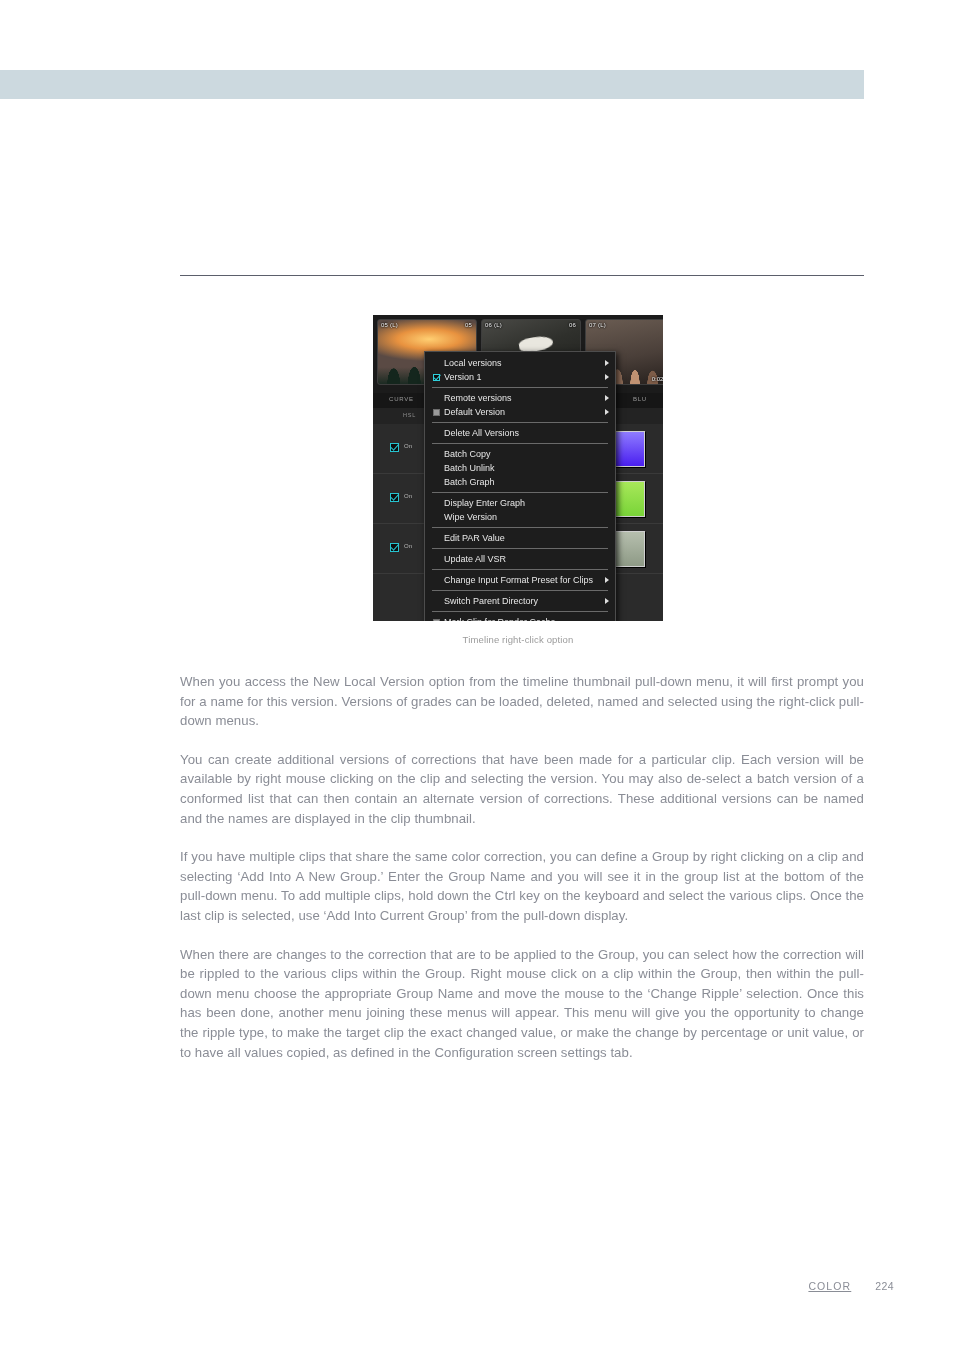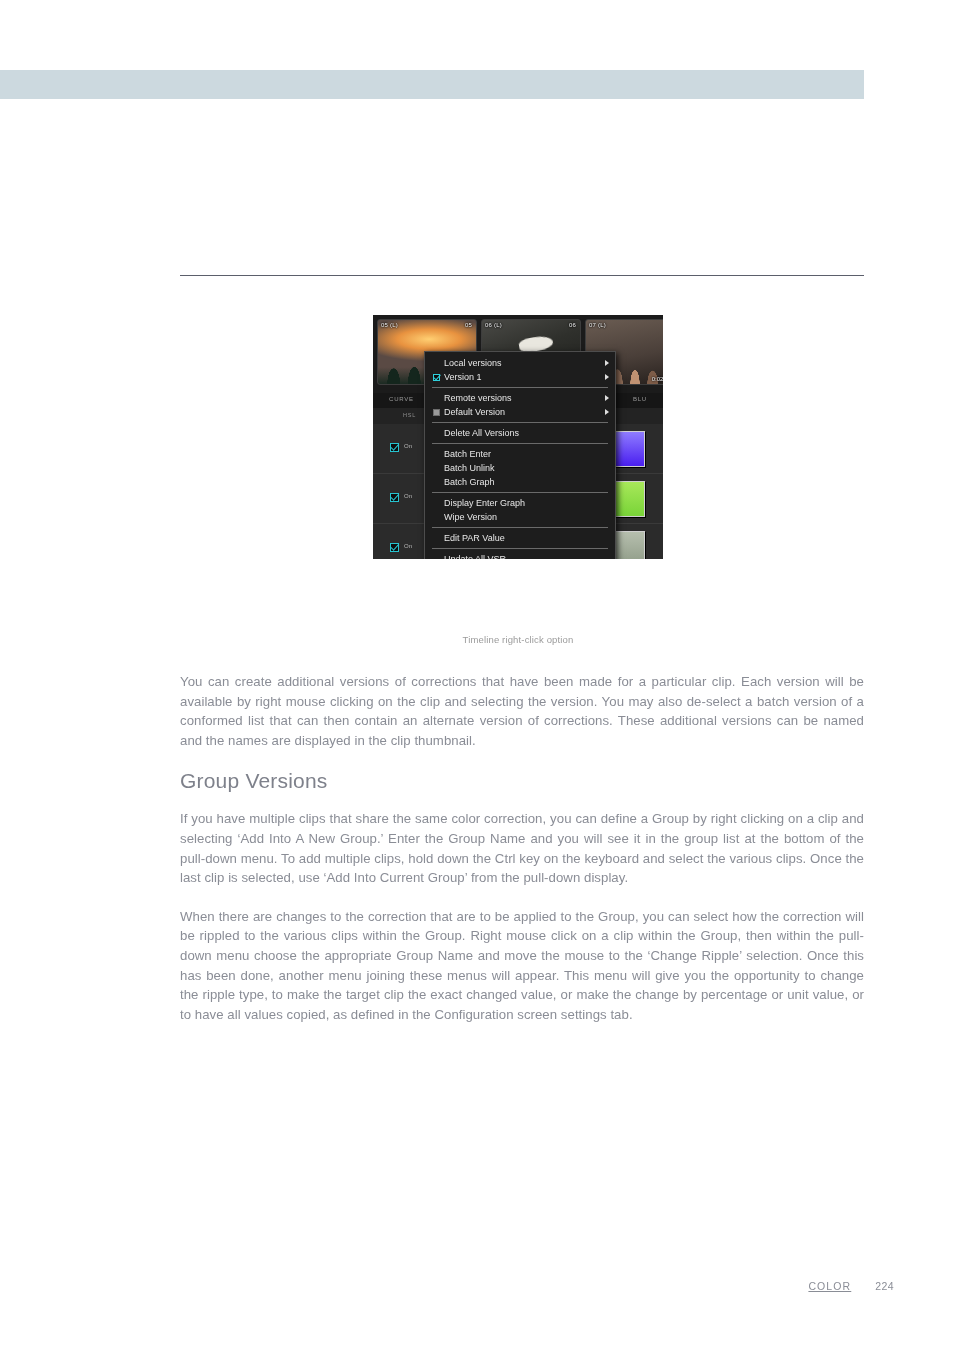--- a/index.html
+++ b/index.html
@@ -21,21 +21,21 @@
   
   .top-rule {
     position: absolute; left: 180px; top: 275px;
     width: 684px; height: 1px;
     background: #5b5f6b;
   }
 
   
   .figure {
     position: absolute; left: 373px; top: 315px;
-    width: 290px; height: 244px;
+    width: 290px; height: 306px;
     background: #2c2c2c;
     overflow: hidden;
   }
 
   
   .timeline {
     position: absolute; left:0; top:0; width: 290px; height: 78px;
     background: #1b1b1b;
   }
   .thumb {
@@ -276,21 +276,21 @@
         </div>
         <div class="msep"></div>
         <div class="mi">
           <span class="mi-box none"></span>
           <span class="mi-label">Delete All Versions</span>
           <span class="mi-arrow hidden"></span>
         </div>
         <div class="msep"></div>
         <div class="mi">
           <span class="mi-box none"></span>
-          <span class="mi-label">Batch Enter</span>
+          <span class="mi-label">Batch Copy</span>
           <span class="mi-arrow hidden"></span>
         </div>
         <div class="mi">
           <span class="mi-box none"></span>
           <span class="mi-label">Batch Unlink</span>
           <span class="mi-arrow hidden"></span>
         </div>
         <div class="mi">
           <span class="mi-box none"></span>
           <span class="mi-label">Batch Graph</span>
@@ -337,22 +337,22 @@
           <span class="mi-label">Mark Clip for Render Cache</span>
           <span class="mi-arrow hidden"></span>
         </div>
       </div>
 
   </div>
 
   <div class="caption">Timeline right-click option</div>
 
   <div class="body-col">
+    <p class="body">When you access the New Local Version option from the timeline thumbnail pull-down menu, it will first prompt you for a name for this version. Versions of grades can be loaded, deleted, named and selected using the right-click pull-down menus.</p>
     <p class="body">You can create additional versions of corrections that have been made for a particular clip. Each version will be available by right mouse clicking on the clip and selecting the version. You may also de-select a batch version of a conformed list that can then contain an alternate version of corrections. These additional versions can be named and the names are displayed in the clip thumbnail.</p>
-    <h2 class="section">Group Versions</h2>
     <p class="body">If you have multiple clips that share the same color correction, you can define a Group by right clicking on a clip and selecting ‘Add Into A New Group.’ Enter the Group Name and you will see it in the group list at the bottom of the pull-down menu. To add multiple clips, hold down the Ctrl key on the keyboard and select the various clips. Once the last clip is selected, use ‘Add Into Current Group’ from the pull-down display.</p>
     <p class="body last">When there are changes to the correction that are to be applied to the Group, you can select how the correction will be rippled to the various clips within the Group. Right mouse click on a clip within the Group, then within the pull-down menu choose the appropriate Group Name and move the mouse to the ‘Change Ripple’ selection. Once this has been done, another menu joining these menus will appear. This menu will give you the opportunity to change the ripple type, to make the target clip the exact changed value, or make the change by percentage or unit value, or to have all values copied, as defined in the Configuration screen settings tab.</p>
   </div>
 
   <div class="footer">
     <span>COLOR</span><span class="pg">224</span>
   </div>
 
 </div>
 

